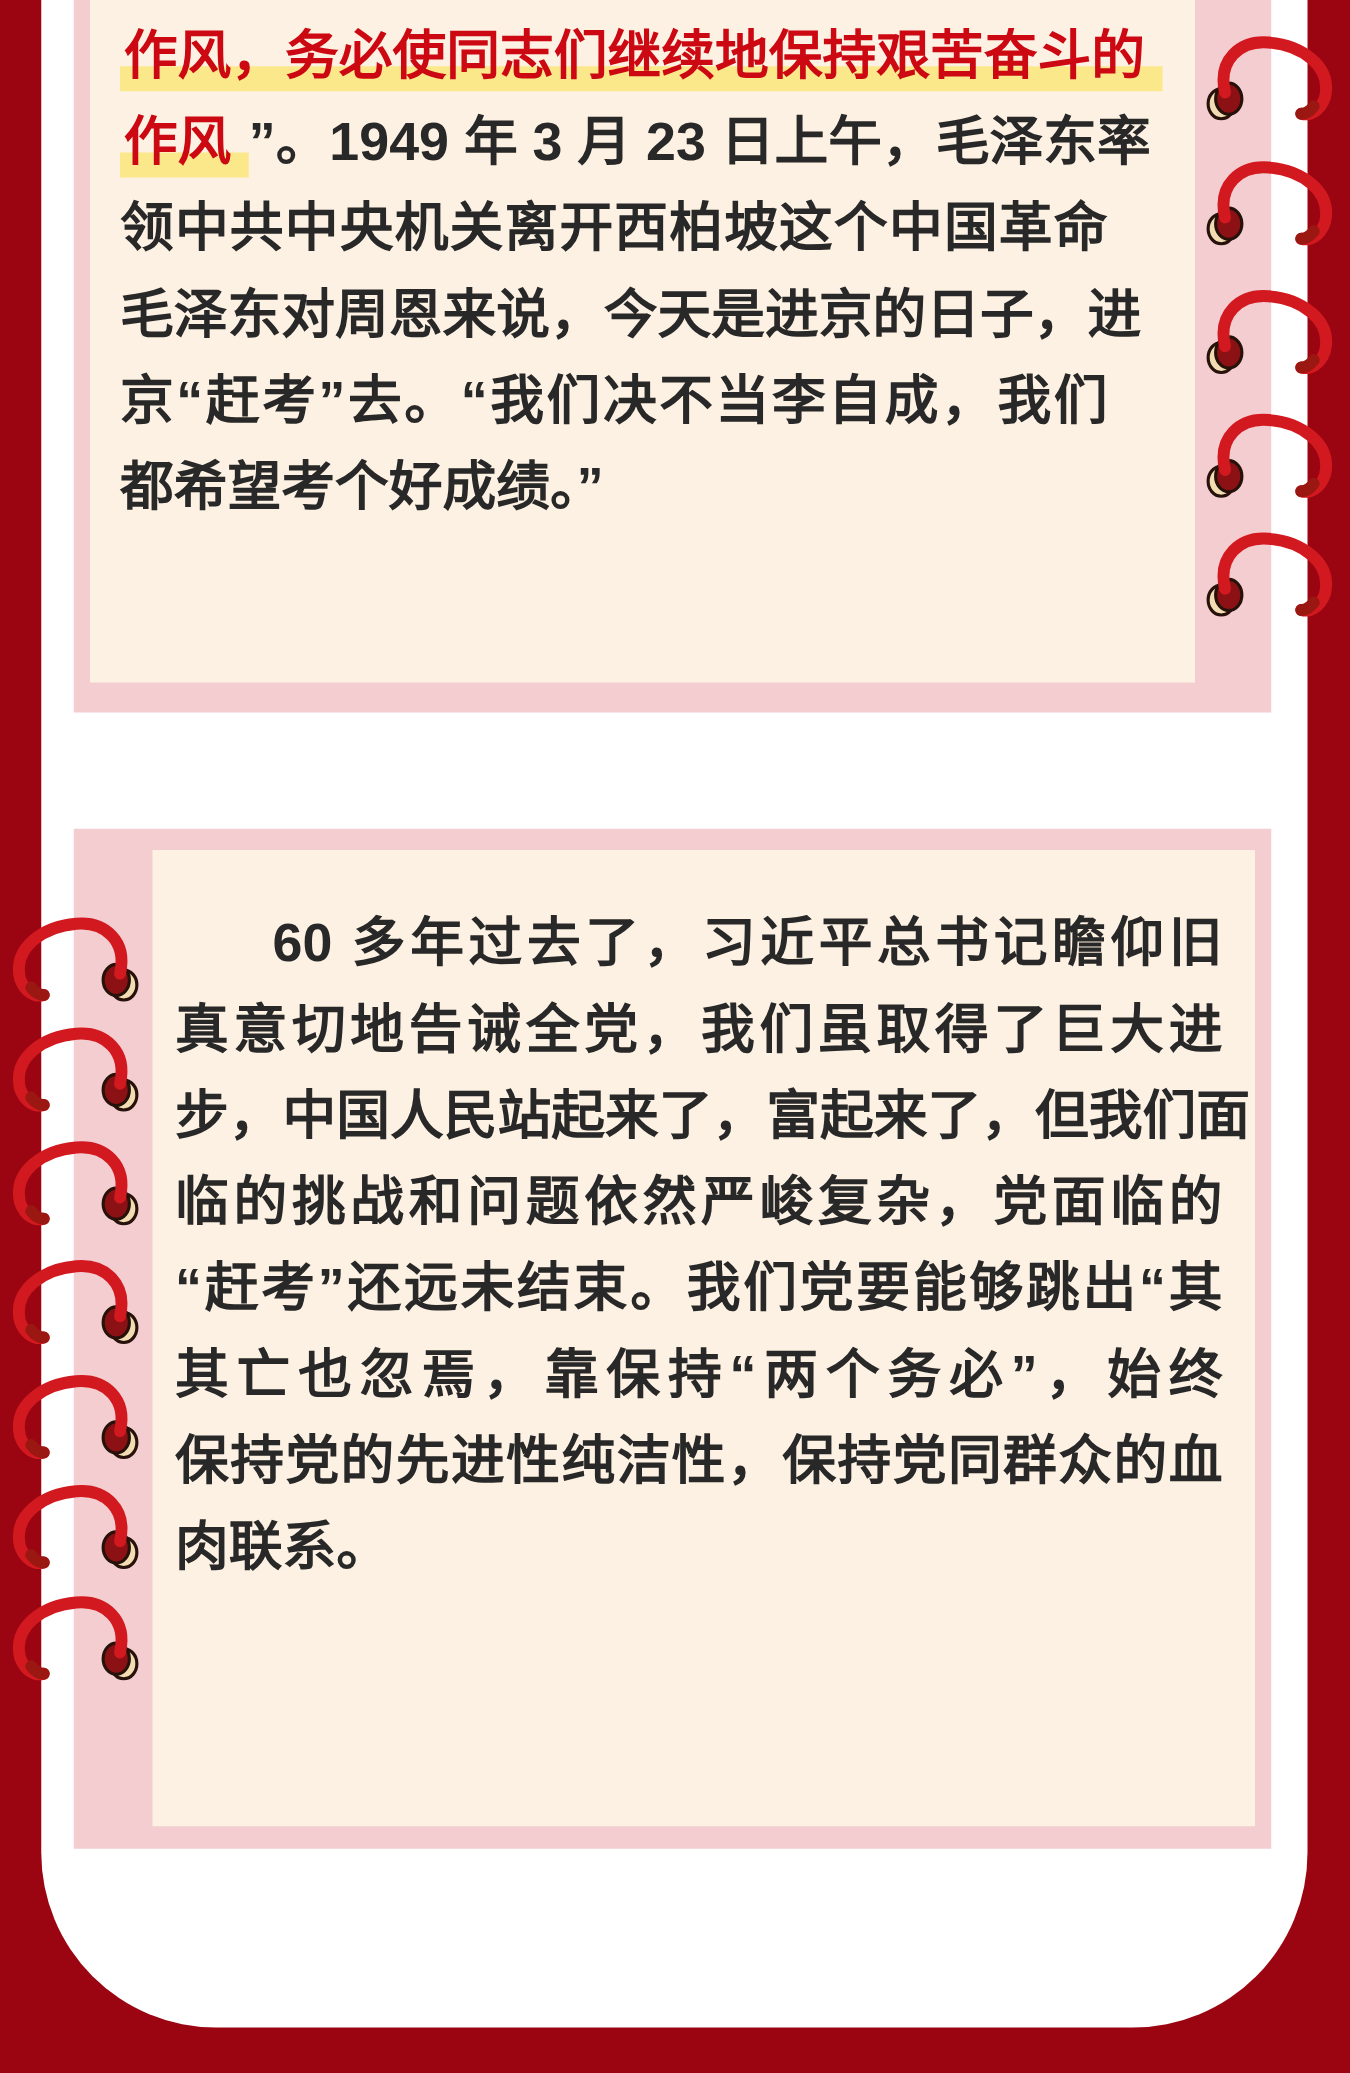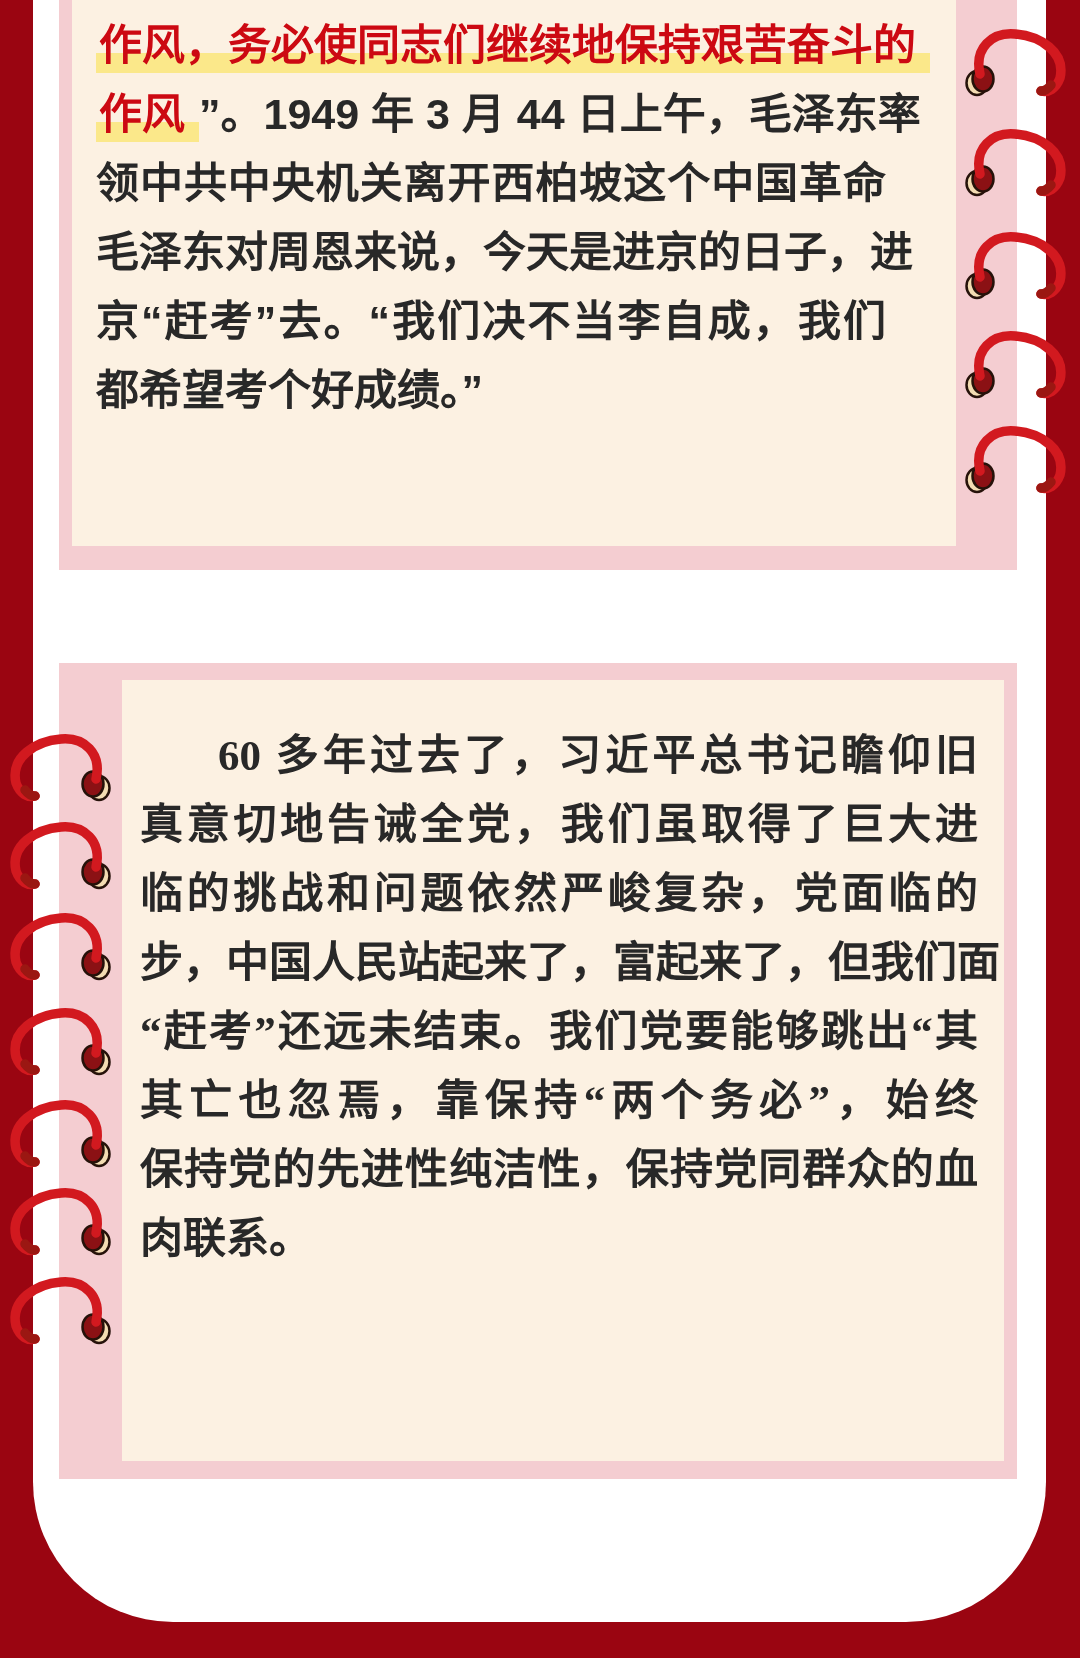--- a/index.html
+++ b/index.html
@@ -22,55 +22,55 @@
   #cream1{left:72px; top:-40px; width:884px; height:586px;}
   #pink2 {left:59px; top:663px; width:958px; height:816px;}
   #cream2{left:122px;top:680px; width:882px; height:781px;}
   .text{
     position:absolute;
     font-size:43px;font-weight:700;
     line-height:69px;
     color:var(--body-text,#282828);
   }
   #text1{left:96px; top:11px;  width:790px;}
-  #text2{left:140px;top:721px; width:838px;font-family:Liberation Serif, serif;}
+  #text2{left:140px;top:721px; width:838px;}
   .t-line{white-space:nowrap;text-align:justify;text-align-last:justify;height:69px;}
   .t-line.last{text-align-last:left;}
   .t-line.indent{text-indent:78px;}
   .hl{
     color:var(--hl-text,#cc0912);
     background:linear-gradient(var(--hl-marker,#fbe88a),var(--hl-marker,#fbe88a)) no-repeat left bottom/100% 20px;
     padding:0 14px 4px 3px;
   }
   #rings svg{position:absolute;overflow:visible;}
 </style>
 </head>
 <body>
 
 <div class="page" style="--page-bg: #9a0511; --panel-bg: #ffffff; --card-outer: #f4cdd1; --card-inner: #fcf1e2; --body-text: #282828; --hl-text: #cc0912; --hl-marker: #fbe88a;">
   <div class="white-panel"></div>
 
   <div class="card-outer" id="pink1"></div>
   <div class="card-inner" id="cream1"></div>
   <div class="text" id="text1">
       <div class="t-line"><span class="hl">作风，务必使同志们继续地保持艰苦奋斗的</span></div>
-      <div class="t-line"><span class="hl">作风</span><span class="seg">”。1949 年 3 月 44 日上午，毛泽东率</span></div>
+      <div class="t-line"><span class="hl">作风</span><span class="seg">”。1949 年 3 月 23 日上午，毛泽东率</span></div>
       <div class="t-line"><span class="seg">领中共中央机关离开西柏坡这个中国革命</span></div>
       <div class="t-line"><span class="seg">毛泽东对周恩来说，今天是进京的日子，进</span></div>
       <div class="t-line"><span class="seg">京“赶考”去。“我们决不当李自成，我们</span></div>
       <div class="t-line last"><span class="seg">都希望考个好成绩。”</span></div>
     </div>
 
   <div class="card-outer" id="pink2"></div>
   <div class="card-inner" id="cream2"></div>
   <div class="text" id="text2">
       <div class="t-line indent"><span class="seg">60 多年过去了，习近平总书记瞻仰旧</span></div>
       <div class="t-line"><span class="seg">真意切地告诫全党，我们虽取得了巨大进</span></div>
+      <div class="t-line"><span class="seg">步，中国人民站起来了，富起来了，但我们面</span></div>
       <div class="t-line"><span class="seg">临的挑战和问题依然严峻复杂，党面临的</span></div>
-      <div class="t-line"><span class="seg">步，中国人民站起来了，富起来了，但我们面</span></div>
       <div class="t-line"><span class="seg">“赶考”还远未结束。我们党要能够跳出“其</span></div>
       <div class="t-line"><span class="seg">其亡也忽焉，靠保持“两个务必”，始终</span></div>
       <div class="t-line"><span class="seg">保持党的先进性纯洁性，保持党同群众的血</span></div>
       <div class="t-line last"><span class="seg">肉联系。</span></div>
     </div>
 
   <div id="rings">
       <svg width="120" height="80" viewBox="-22 -58 120 80" style="left: 960px; top: 22px;">
 
     <ellipse cx="-5" cy="3" rx="10.5" ry="12" fill="#f3dcb2" stroke="#26120a" stroke-width="2.5"></ellipse>

